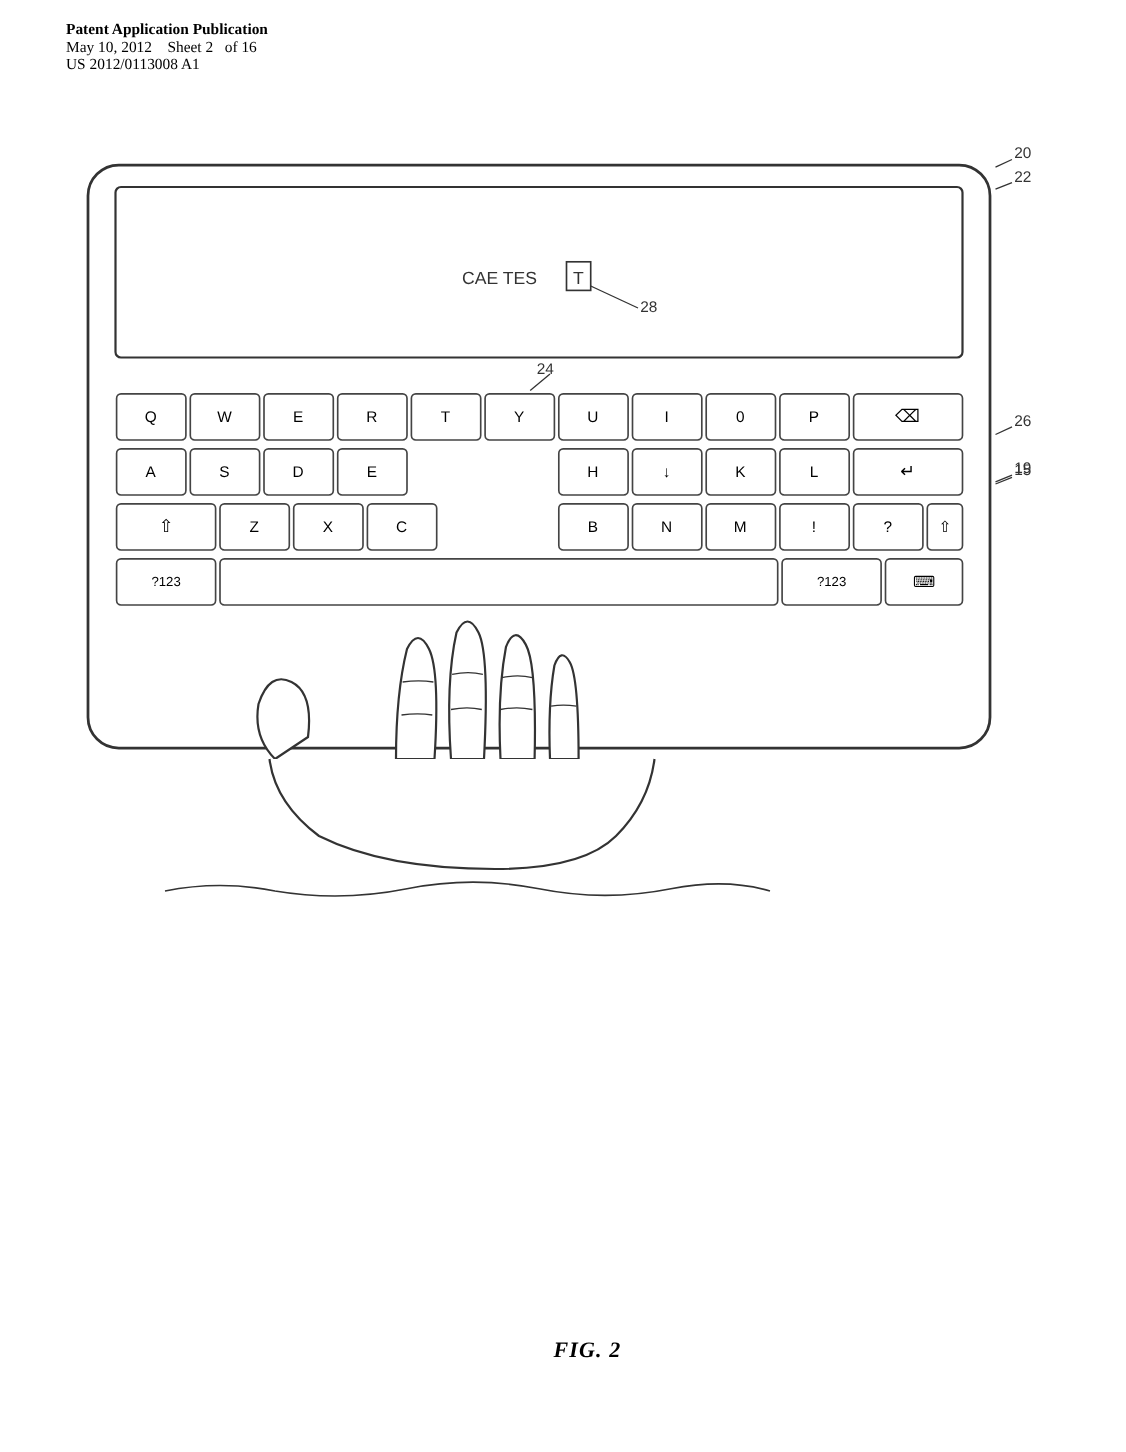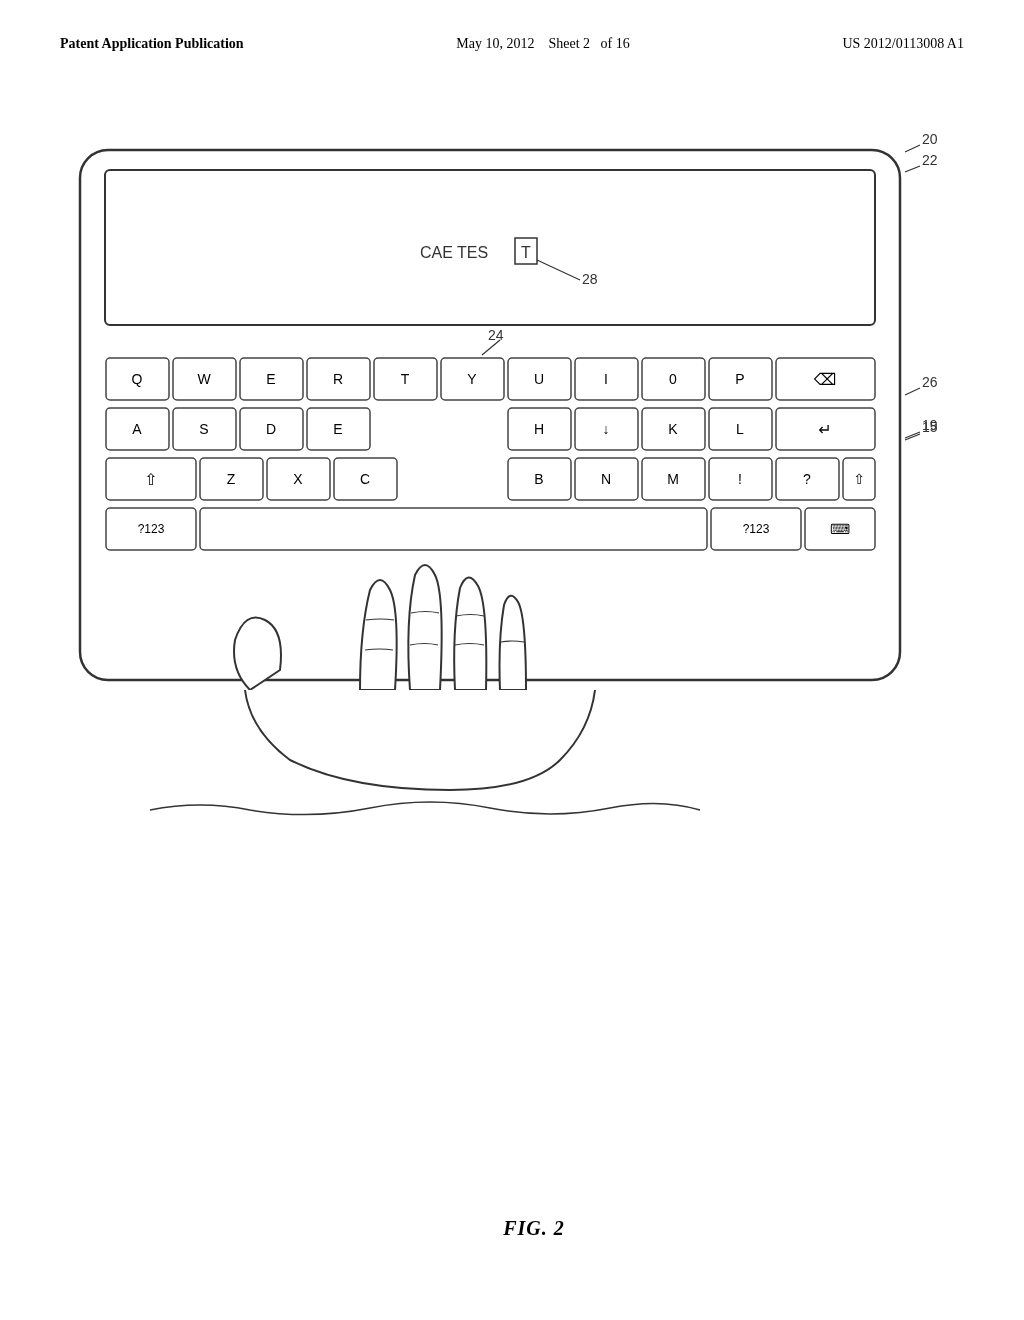--- a/index.html
+++ b/index.html
@@ -10,22 +10,23 @@
       font-family: 'Times New Roman', Times, serif;
       position: relative;
       overflow: hidden;
     }
 
     
     .header {
       display: flex;
       justify-content: space-between;
       align-items: flex-start;
-      padding: 36px 60px 0 60px;
+      padding: 20px 60px 0 60px;
       font-size: 14px;
+      flex-direction: column;
     }
     .header-left { font-weight: bold; }
     .header-center { text-align: center; }
     .header-right { font-weight: normal; }
 
     
     .fig-caption {
       position: absolute;
       bottom: 80px;
       left: 0;

